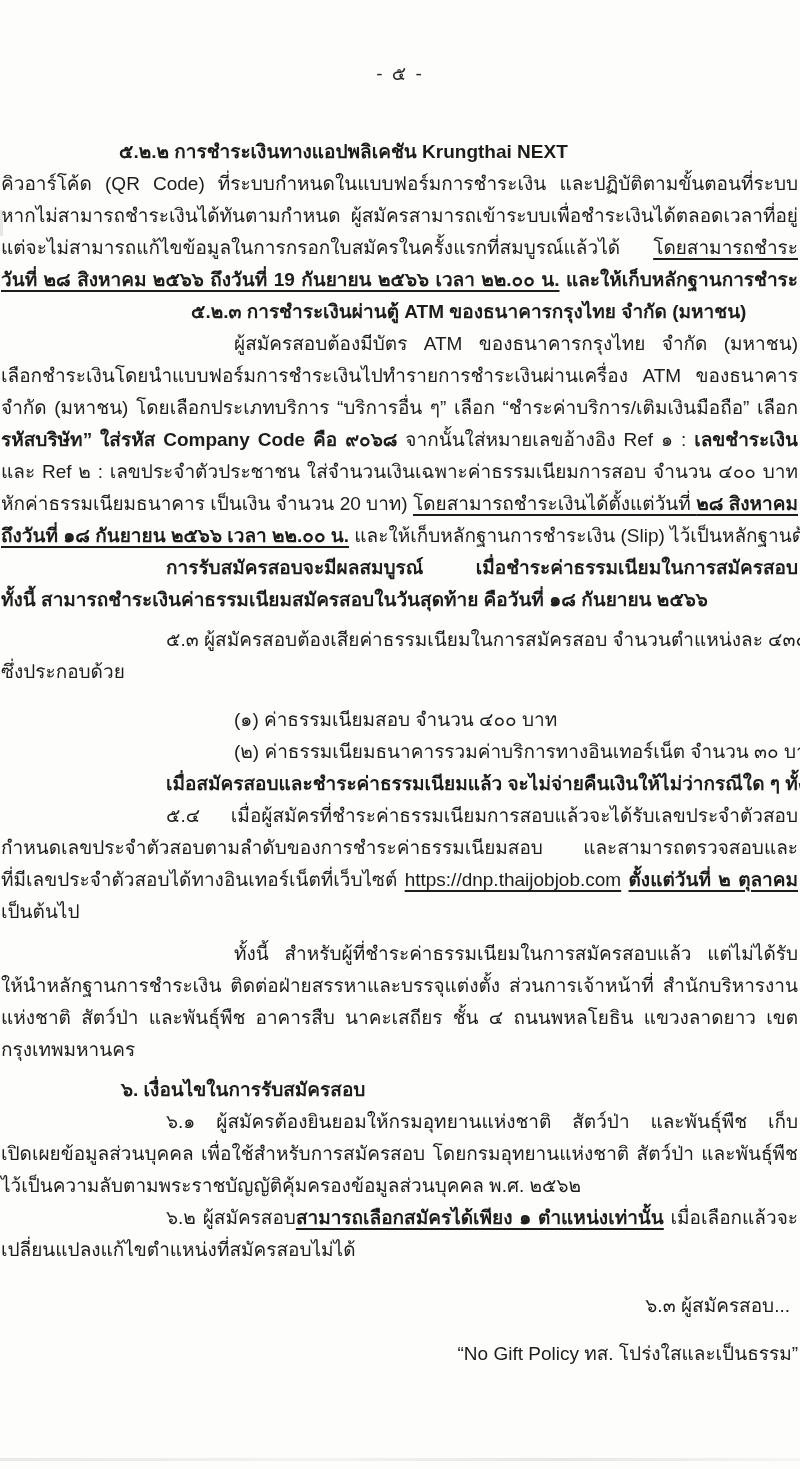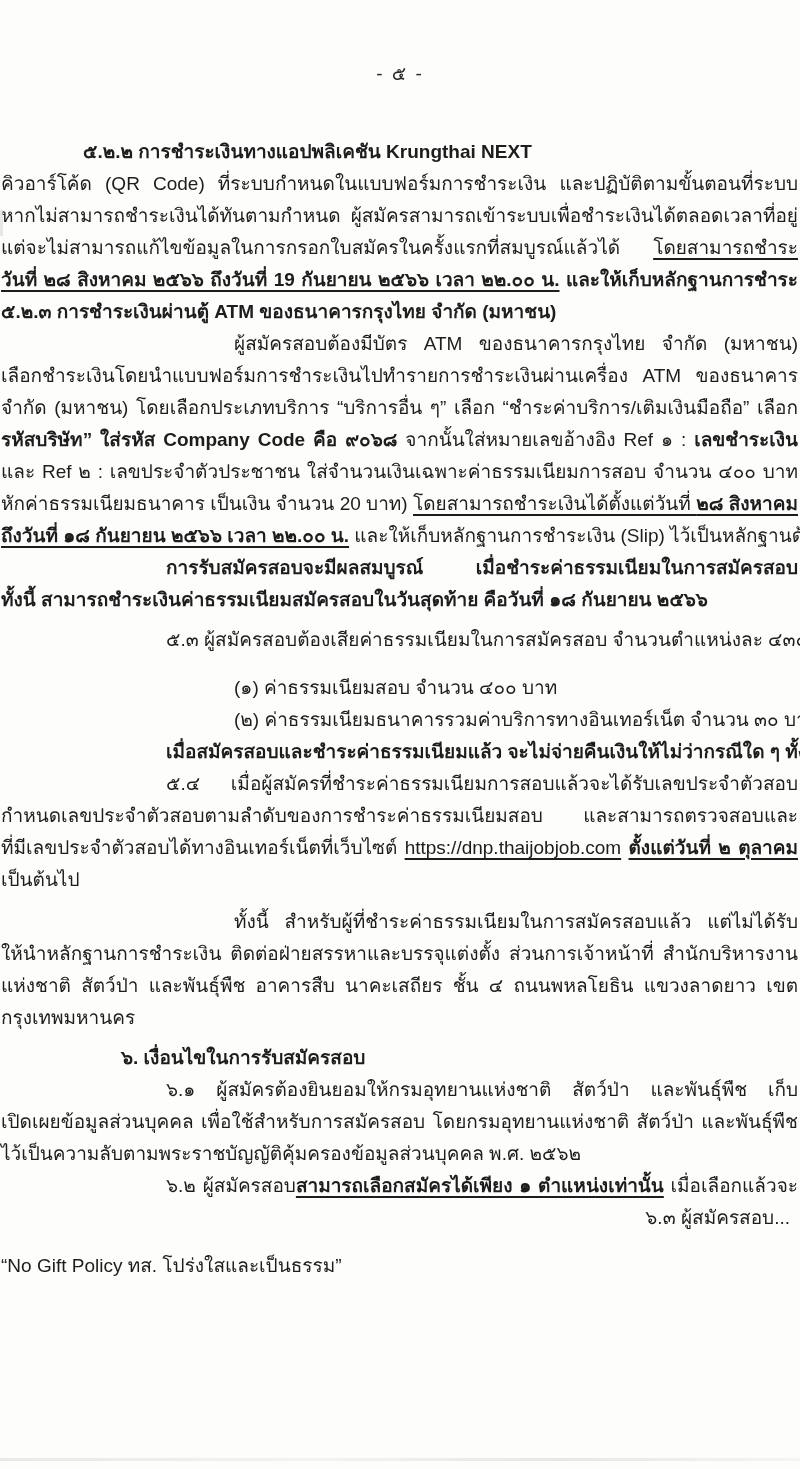--- a/index.html
+++ b/index.html
@@ -16,67 +16,69 @@
   }
   #doc{
     position:absolute;top:136px;left:1px;width:797px;
   }
   .line{
     height:32px;line-height:32px;font-size:19px;
     white-space:nowrap;overflow:visible;
   }
   .line.j{white-space:normal;text-align:justify;text-align-last:justify;overflow:hidden;}
   .line.right{text-align:right;padding-right:8px;white-space:nowrap;}
-  .line.center{text-align:left;white-space:nowrap;}
+  .line.center{text-align:right;white-space:nowrap;}
   .b{font-weight:bold;}
   .u{text-decoration:underline;text-decoration-thickness:1.5px;text-underline-offset:4px;text-align:right;}
   .scan-edge-bottom{
     position:absolute;left:0;bottom:8px;width:800px;height:3px;
     background:linear-gradient(to right,#e9e9e9 0%,#f3f3f2 40%,#e7e7e6 70%,#f5f5f4 100%);
   }
   .scan-smudge{
     position:absolute;left:0;top:210px;width:3px;height:26px;background:#d8d8d6;opacity:.6;
   }
 </style>
 </head>
 <body>
 
 <div id="page">
   <div class="pageno">- ๕ -</div>
   <div id="doc">
-      <div class="line" style="margin-left: 82px;"><span class="b ">๕.๒.๒ การชำระเงินทางแอปพลิเคชัน Krungthai NEXT</span></div>
+      <div class="line" style="margin-left: 118px;"><span class="b ">๕.๒.๒ การชำระเงินทางแอปพลิเคชัน Krungthai NEXT</span></div>
       <div class="line j"><span class="">คิวอาร์โค้ด (QR Code) ที่ระบบกำหนดในแบบฟอร์มการชำระเงิน และปฏิบัติตามขั้นตอนที่ระบบกำหนดไว้</span></div>
       <div class="line j"><span class="">หากไม่สามารถชำระเงินได้ทันตามกำหนด ผู้สมัครสามารถเข้าระบบเพื่อชำระเงินได้ตลอดเวลาที่อยู่ในช่วงรับสมัคร</span></div>
       <div class="line j"><span class="">แต่จะไม่สามารถแก้ไขข้อมูลในการกรอกใบสมัครในครั้งแรกที่สมบูรณ์แล้วได้ </span><span class="u">โดยสามารถชำระเงินได้ ตั้งแต่</span></div>
       <div class="line j"><span class="b u">วันที่ ๒๘ สิงหาคม ๒๕๖๖ ถึงวันที่ 19 กันยายน ๒๕๖๖ เวลา ๒๒.๐๐ น.</span><span class="b "> และให้เก็บหลักฐานการชำระเงิน</span></div>
-      <div class="line" style=""><span class="b ">๕.๒.๓ การชำระเงินผ่านตู้ ATM ของธนาคารกรุงไทย จำกัด (มหาชน)</span></div>
+      <div class="line" style="margin-left: 190px;"><span class="b ">๕.๒.๓ การชำระเงินผ่านตู้ ATM ของธนาคารกรุงไทย จำกัด (มหาชน)</span></div>
       <div class="line j" style="margin-left: 233px;"><span class="">ผู้สมัครสอบต้องมีบัตร ATM ของธนาคารกรุงไทย จำกัด (มหาชน) สามารถ</span></div>
       <div class="line j"><span class="">เลือกชำระเงินโดยนำแบบฟอร์มการชำระเงินไปทำรายการชำระเงินผ่านเครื่อง ATM ของธนาคารกรุงไทย</span></div>
       <div class="line j"><span class="">จำกัด (มหาชน) โดยเลือกประเภทบริการ “บริการอื่น ๆ” เลือก “ชำระค่าบริการ/เติมเงินมือถือ” เลือก “ระบุ</span></div>
       <div class="line j"><span class="b ">รหัสบริษัท” ใส่รหัส Company Code คือ ๙๐๖๘</span><span class=""> จากนั้นใส่หมายเลขอ้างอิง Ref ๑ : </span><span class="b ">เลขชำระเงิน ๑๐ หลัก</span></div>
       <div class="line j"><span class="">และ Ref ๒ : เลขประจำตัวประชาชน ใส่จำนวนเงินเฉพาะค่าธรรมเนียมการสอบ จำนวน ๔๐๐ บาท (ระบบจะทำการ</span></div>
       <div class="line j"><span class="">หักค่าธรรมเนียมธนาคาร เป็นเงิน จำนวน 20 บาท) </span><span class="u">โดยสามารถชำระเงินได้ตั้งแต่วันที่ </span><span class="b u">๒๘ สิงหาคม ๒๕๖๖</span></div>
       <div class="line"><span class="b u">ถึงวันที่ ๑๘ กันยายน ๒๕๖๖ เวลา ๒๒.๐๐ น.</span><span class=""> และให้เก็บหลักฐานการชำระเงิน (Slip) ไว้เป็นหลักฐานด้วย</span></div>
       <div class="line j" style="margin-left: 165px;"><span class="b ">การรับสมัครสอบจะมีผลสมบูรณ์ เมื่อชำระค่าธรรมเนียมในการสมัครสอบเรียบร้อยแล้ว</span></div>
       <div class="line"><span class="b ">ทั้งนี้ สามารถชำระเงินค่าธรรมเนียมสมัครสอบในวันสุดท้าย คือวันที่ ๑๘ กันยายน ๒๕๖๖</span></div>
       <div class="line" style="margin-left: 165px; margin-top: 8px;"><span class="">๕.๓ ผู้สมัครสอบต้องเสียค่าธรรมเนียมในการสมัครสอบ จำนวนตำแหน่งละ ๔๓๐ บาท</span></div>
+      <div class="line"><span class="">ซึ่งประกอบด้วย</span></div>
       <div class="line" style="margin-left: 233px; margin-top: 16px;"><span class="">(๑) ค่าธรรมเนียมสอบ จำนวน ๔๐๐ บาท</span></div>
       <div class="line" style="margin-left: 233px;"><span class="">(๒) ค่าธรรมเนียมธนาคารรวมค่าบริการทางอินเทอร์เน็ต จำนวน ๓๐ บาท</span></div>
       <div class="line" style="margin-left: 165px;"><span class="b ">เมื่อสมัครสอบและชำระค่าธรรมเนียมแล้ว จะไม่จ่ายคืนเงินให้ไม่ว่ากรณีใด ๆ ทั้งสิ้น</span></div>
       <div class="line j" style="margin-left: 165px;"><span class="">๕.๔ เมื่อผู้สมัครที่ชำระค่าธรรมเนียมการสอบแล้วจะได้รับเลขประจำตัวสอบ โดยจะ</span></div>
       <div class="line j"><span class="">กำหนดเลขประจำตัวสอบตามลำดับของการชำระค่าธรรมเนียมสอบ และสามารถตรวจสอบและพิมพ์ใบสมัคร</span></div>
       <div class="line j"><span class="">ที่มีเลขประจำตัวสอบได้ทางอินเทอร์เน็ตที่เว็บไซต์ </span><span class="u">https://dnp.thaijobjob.com</span><span class=""> </span><span class="b u">ตั้งแต่วันที่ ๒ ตุลาคม ๒๕๖๖</span></div>
       <div class="line"><span class="">เป็นต้นไป</span></div>
       <div class="line j" style="margin-left: 233px; margin-top: 10px;"><span class="">ทั้งนี้ สำหรับผู้ที่ชำระค่าธรรมเนียมในการสมัครสอบแล้ว แต่ไม่ได้รับเลขประจำตัวสอบ</span></div>
       <div class="line j"><span class="">ให้นำหลักฐานการชำระเงิน ติดต่อฝ่ายสรรหาและบรรจุแต่งตั้ง ส่วนการเจ้าหน้าที่ สำนักบริหารงานกลาง กรมอุทยาน</span></div>
       <div class="line j"><span class="">แห่งชาติ สัตว์ป่า และพันธุ์พืช อาคารสืบ นาคะเสถียร ชั้น ๔ ถนนพหลโยธิน แขวงลาดยาว เขตจตุจักร</span></div>
       <div class="line"><span class="">กรุงเทพมหานคร</span></div>
       <div class="line" style="margin-left: 120px; margin-top: 8px;"><span class="b ">๖. เงื่อนไขในการรับสมัครสอบ</span></div>
       <div class="line j" style="margin-left: 165px;"><span class="">๖.๑ ผู้สมัครต้องยินยอมให้กรมอุทยานแห่งชาติ สัตว์ป่า และพันธุ์พืช เก็บรวบรวม ใช้ หรือ</span></div>
       <div class="line j"><span class="">เปิดเผยข้อมูลส่วนบุคคล เพื่อใช้สำหรับการสมัครสอบ โดยกรมอุทยานแห่งชาติ สัตว์ป่า และพันธุ์พืช จะรักษาข้อมูล</span></div>
       <div class="line"><span class="">ไว้เป็นความลับตามพระราชบัญญัติคุ้มครองข้อมูลส่วนบุคคล พ.ศ. ๒๕๖๒</span></div>
       <div class="line j" style="margin-left: 165px;"><span class="">๖.๒ ผู้สมัครสอบ</span><span class="b u">สามารถเลือกสมัครได้เพียง ๑ ตำแหน่งเท่านั้น</span><span class=""> เมื่อเลือกแล้วจะ</span></div>
-      <div class="line right" style=""><span class="">๖.๓ ผู้สมัครสอบ...</span></div>
+      <div class="line"><span class="">เปลี่ยนแปลงแก้ไขตำแหน่งที่สมัครสอบไม่ได้</span></div>
+      <div class="line right" style="margin-top: 24px;"><span class="">๖.๓ ผู้สมัครสอบ...</span></div>
       <div class="line center" style="margin-top: 16px;"><span class="">“No Gift Policy ทส. โปร่งใสและเป็นธรรม”</span></div>
     </div>
   <div class="scan-smudge"></div>
   <div class="scan-edge-bottom"></div>
 </div>
 
 </body></html>

